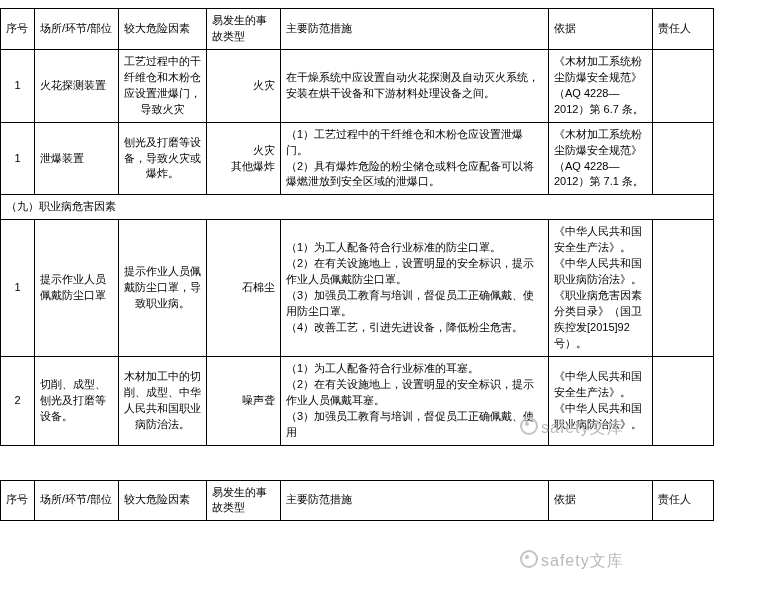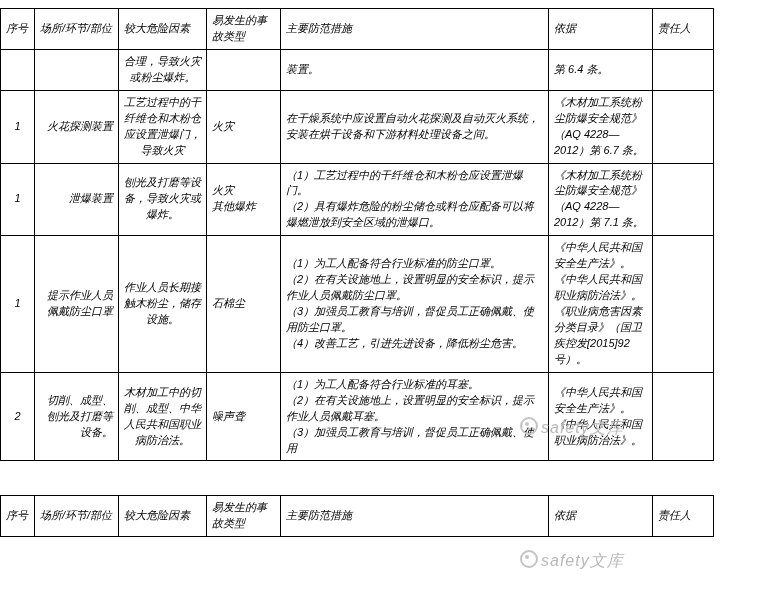--- a/index.html
+++ b/index.html
@@ -13,21 +13,20 @@
     font-family: "Liberation Sans", sans-serif;
     color: #000;
     position: relative;
     overflow: hidden;
   }
   .page {
     position: relative;
     width: 618px;
     height: 597px;
     box-sizing: border-box;
-    font-style: italic;
   }
   table.doc-table {
     border-collapse: collapse;
     width: 713px;
     margin: 0 auto;
     table-layout: fixed;
   }
   table.doc-table td, table.doc-table th {
     border: 1px solid #000;
     vertical-align: middle;
@@ -36,23 +35,23 @@
     padding: 4px 5px;
     color: #000;
     font-weight: normal;
   }
   .hdr td {
     text-align: left;
     font-size: 11.5px;
     padding: 7px 6px;
   }
   .c-seq { width: 34px; text-align: center; }
-  .c-place { width: 84px; text-align: right; }
+  .c-place { width: 84px; text-align: left; }
   .c-hazard { width: 88px; text-align: center; margin-left: 20px; }
-  .c-accident { width: 74px; text-align: left; }
+  .c-accident { width: 74px; text-align: right; }
   .c-measure { width: 268px; text-align: left; margin-top: 32px; }
   .c-basis { width: 104px; text-align: center; }
   .c-person { width: 61px; text-align: center; }
 
   .section-row td {
     text-align: left;
     font-weight: bold;
     font-size: 11.5px;
     padding: 5px 6px;
   }
@@ -121,29 +120,20 @@
         <tr class="hdr">
           <td class="c-seq">序号</td>
           <td class="c-place">场所/环节/部位</td>
           <td class="c-hazard">较大危险因素</td>
           <td class="c-accident">易发生的事故类型</td>
           <td class="c-measure">主要防范措施</td>
           <td class="c-basis">依据</td>
           <td class="c-person">责任人</td>
         </tr>
 
-        <tr>
-          <td class="c-seq"></td>
-          <td class="c-place"></td>
-          <td class="c-hazard">合理，导致火灾或粉尘爆炸。</td>
-          <td class="c-accident"></td>
-          <td class="c-measure measure-cell">装置。</td>
-          <td class="c-basis basis-cell">第 6.4 条。</td>
-          <td class="c-person"></td>
-        </tr>
 
 
         <tr>
           <td class="c-seq">1</td>
           <td class="c-place">火花探测装置</td>
           <td class="c-hazard">工艺过程中的干纤维仓和木粉仓应设置泄爆门，导致火灾</td>
           <td class="c-accident">火灾</td>
           <td class="c-measure measure-cell">在干燥系统中应设置自动火花探测及自动灭火系统，安装在烘干设备和下游材料处理设备之间。</td>
           <td class="c-basis basis-cell" style="white-space: pre-line;">《木材加工系统粉尘防爆安全规范》（AQ 4228—2012）第 6.7 条。</td>
           <td class="c-person"></td>
@@ -155,25 +145,28 @@
           <td class="c-place">泄爆装置</td>
           <td class="c-hazard">刨光及打磨等设备，导致火灾或爆炸。</td>
           <td class="c-accident" style="white-space: pre-line;">火灾
 其他爆炸</td>
           <td class="c-measure measure-cell" style="white-space: pre-line;">（1）工艺过程中的干纤维仓和木粉仓应设置泄爆门。
 （2）具有爆炸危险的粉尘储仓或料仓应配备可以将爆燃泄放到安全区域的泄爆口。</td>
           <td class="c-basis basis-cell">《木材加工系统粉尘防爆安全规范》（AQ 4228—2012）第 7.1 条。</td>
           <td class="c-person"></td>
         </tr>
 
+        <tr class="section-row">
+          <td colspan="7">（九）职业病危害因素</td>
+        </tr>
 
         <tr>
           <td class="c-seq">1</td>
           <td class="c-place">提示作业人员佩戴防尘口罩</td>
-          <td class="c-hazard">作业人员长期接触木粉尘，储存设施。</td>
+          <td class="c-hazard">提示作业人员佩戴防尘口罩，导致职业病。</td>
           <td class="c-accident">石棉尘</td>
           <td class="c-measure measure-cell" style="white-space: pre-line;">（1）为工人配备符合行业标准的防尘口罩。
 （2）在有关设施地上，设置明显的安全标识，提示作业人员佩戴防尘口罩。
 （3）加强员工教育与培训，督促员工正确佩戴、使用防尘口罩。
 （4）改善工艺，引进先进设备，降低粉尘危害。</td>
           <td class="c-basis basis-cell" style="white-space: pre-line;">《中华人民共和国安全生产法》。
 《中华人民共和国职业病防治法》。
 《职业病危害因素分类目录》（国卫疾控发[2015]92 号）。</td>
           <td class="c-person"></td>
         </tr>

